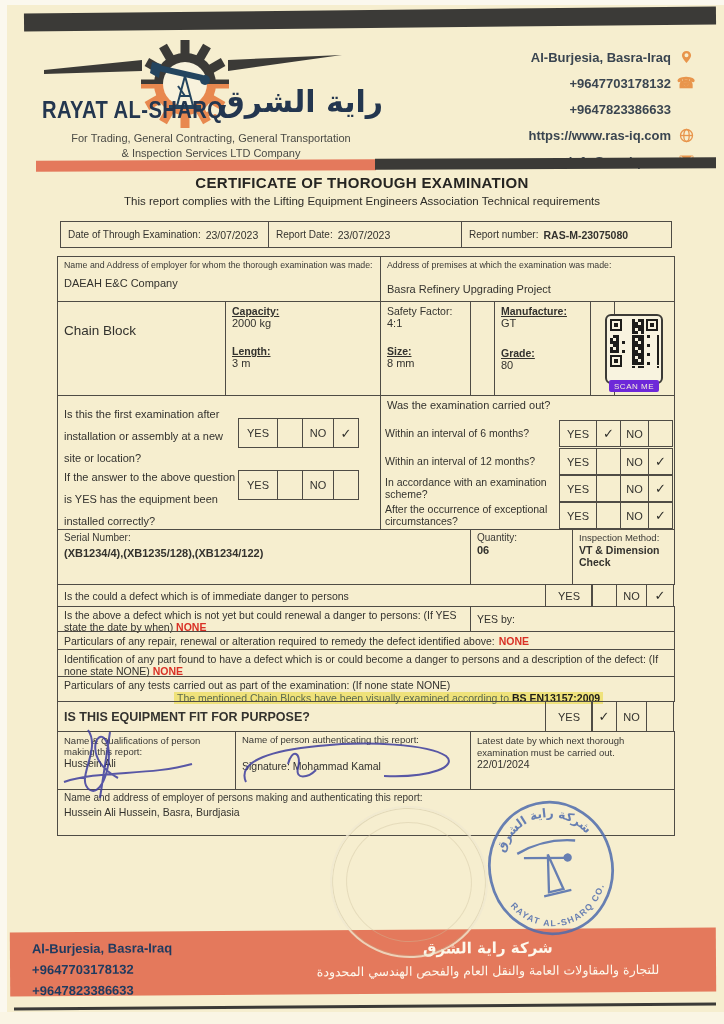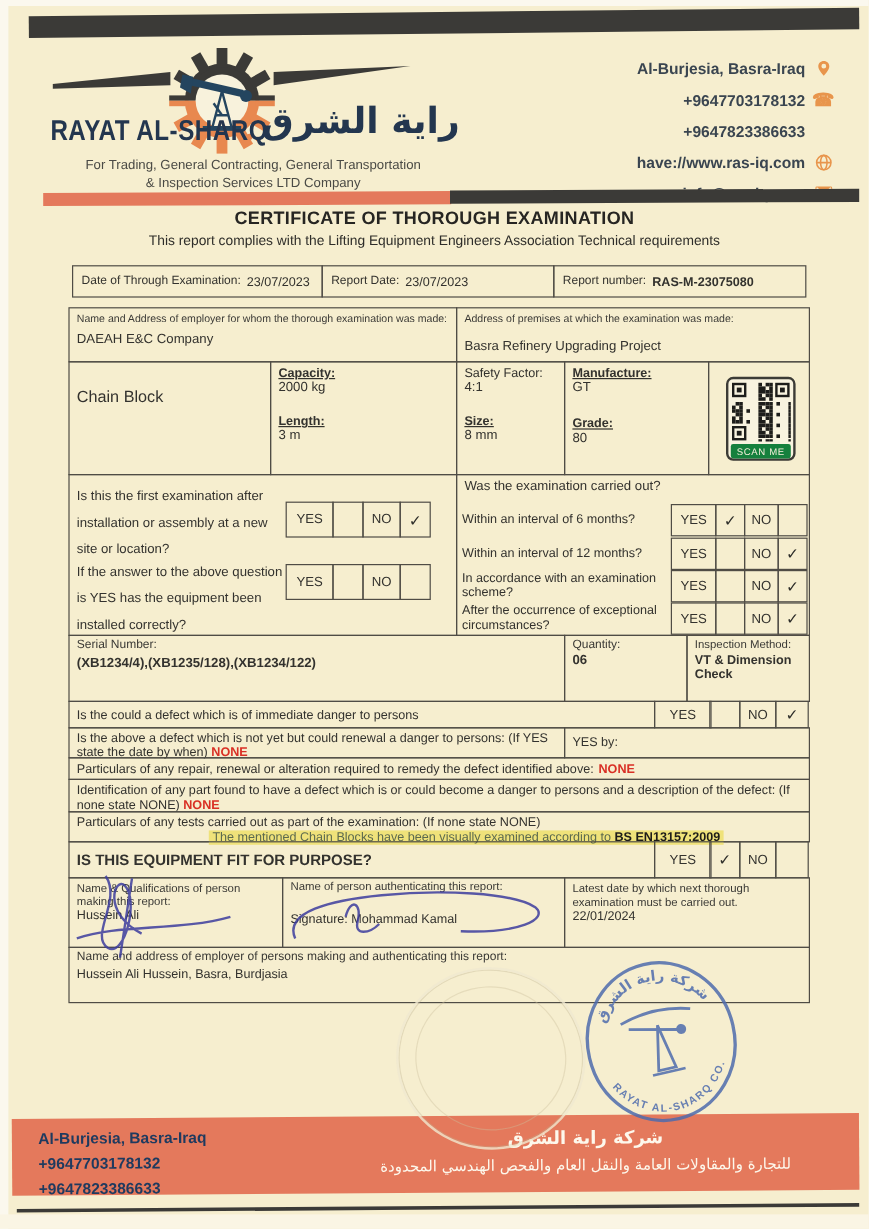--- a/index.html
+++ b/index.html
@@ -57,21 +57,21 @@
   .hl{background:#efe27a;padding:0 3px}
   .hl-note{color:#5c6a4e;font-size:10.5px}
   .hl-std{color:#1d1c19;font-weight:700;font-size:10.5px}
 
   
   .qr-frame{position:absolute;left:14px;top:12px;width:58px;height:70px;border:2px solid #3c3b36;border-radius:6px;padding:2px;background:#f8f3df}
   .qr-area{position:relative;width:50px;height:50px;background:#f8f3df;overflow:hidden}
   .qr-area i{position:absolute;width:3px;height:3px;background:#1d1d1a}
   .finder{position:absolute;width:12px;height:12px;border:2px solid #1d1d1a}
   .finder::after{content:"";position:absolute;left:2px;top:2px;width:4px;height:4px;background:#1d1d1a}
-  .qr-label{margin-top:2px;height:12px;background:#15803d;border-radius:2px;color:#f4eeda;font-size:8px;display:flex;align-items:center;justify-content:center;letter-spacing:.5px}
+  .qr-label{margin-top:12px;height:12px;background:#6d28d9;border-radius:2px;color:#f4eeda;font-size:8px;display:flex;align-items:center;justify-content:center;letter-spacing:.5px}
 
   
   .sig-svg{position:absolute;pointer-events:none}
 
   
   .emboss{position:absolute;left:330px;top:806px;width:158px;height:152px;border-radius:50%;border:2px solid rgba(240,233,208,.8);box-shadow:inset 0 0 0 1px rgba(190,178,142,.35);transform:rotate(8deg);z-index:5}
   .emboss .inner{position:absolute;left:14px;top:14px;right:14px;bottom:14px;border-radius:50%;border:1.5px solid rgba(205,193,158,.4)}
   .stamp-blue{position:absolute;left:486px;top:798px;width:130px;height:140px;transform:rotate(-13deg);z-index:6;opacity:.85}
 
   
@@ -154,21 +154,21 @@
   </div>
   <div class="contact-row">
     <span>+9647703178132</span>
     <span class="cicon">☎</span>
   </div>
   <div class="contact-row">
     <span>+9647823386633</span>
     <span class="cicon"></span>
   </div>
   <div class="contact-row">
-    <span>have://www.ras-iq.com</span>
+    <span>https://www.ras-iq.com</span>
     <span class="cicon">
       <svg width="15" height="15" viewBox="0 0 15 15">
           <g stroke="#e8954c" fill="none" stroke-width="1.3">
             <circle cx="7.5" cy="7.5" r="6"></circle>
             <ellipse cx="7.5" cy="7.5" rx="2.7" ry="6"></ellipse>
             <line x1="1.5" y1="7.5" x2="13.5" y2="7.5"></line>
           </g>
         </svg>
     </span>
   </div>
@@ -223,21 +223,21 @@
     <div class="val">2000 kg</div>
     <div class="ulab" style="margin-top:16px">Length:</div>
     <div class="val">3 m</div>
   </div>
   <div class="cell" style="left:323px;top:45px;width:91px;height:95px">
     <div class="plab">Safety Factor:</div>
     <div class="val">4:1</div>
     <div class="ulab" style="margin-top:16px">Size:</div>
     <div class="val">8 mm</div>
   </div>
-  <div class="cell" style="left:413px;top:45px;width:121px;height:95px">
+  <div class="cell" style="left:437px;top:45px;width:121px;height:95px">
     <div class="ulab">Manufacture:</div>
     <div class="val">GT</div>
     <div class="ulab" style="margin-top:18px">Grade:</div>
     <div class="val">80</div>
   </div>
   <div class="cell" style="left:533px;top:45px;width:85px;height:95px">
     <div class="qr-frame">
       <div class="qr-area">
         <span class="finder" style="left:1px;top:1px"></span>
         <span class="finder" style="right:1px;top:1px"></span>

